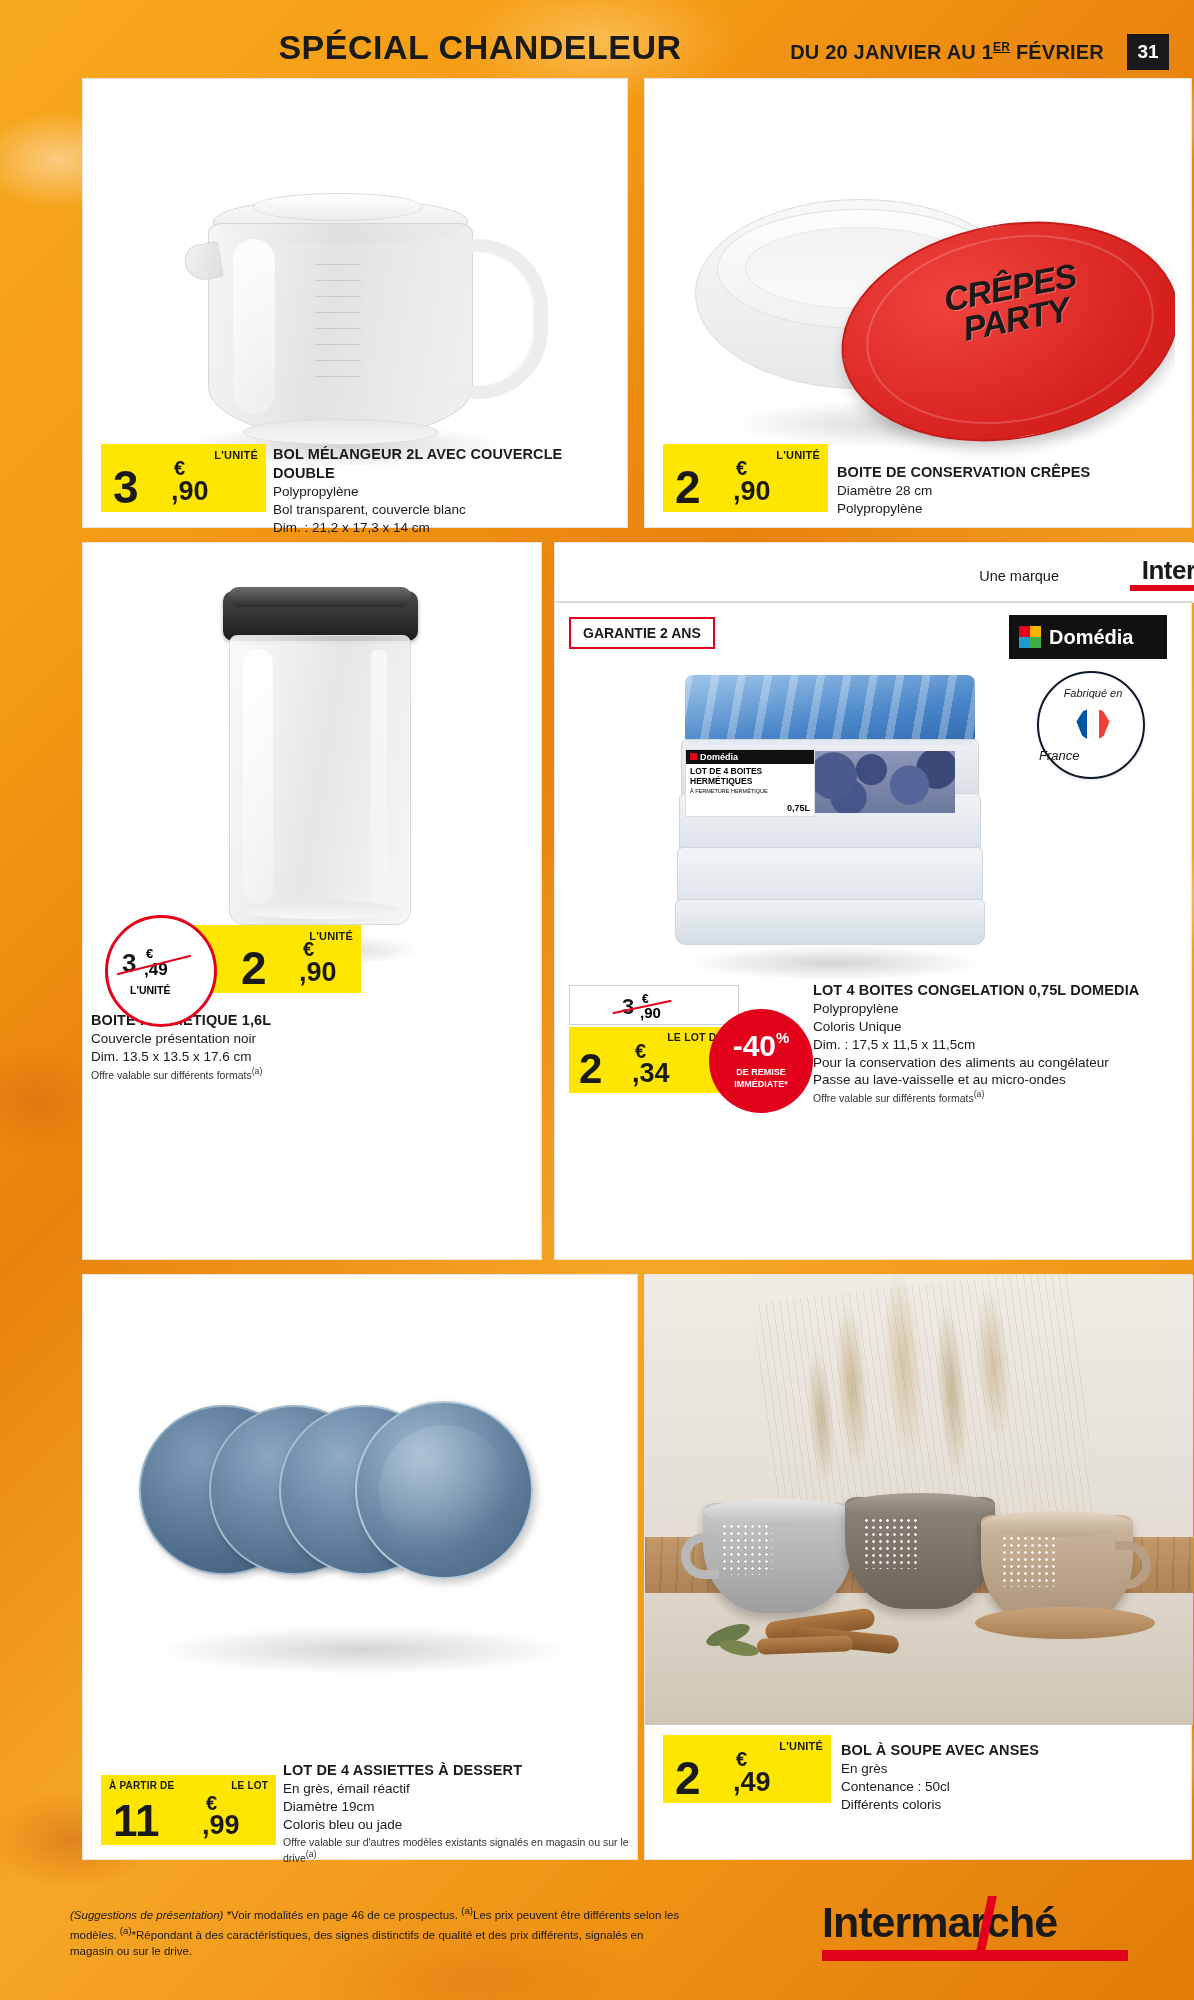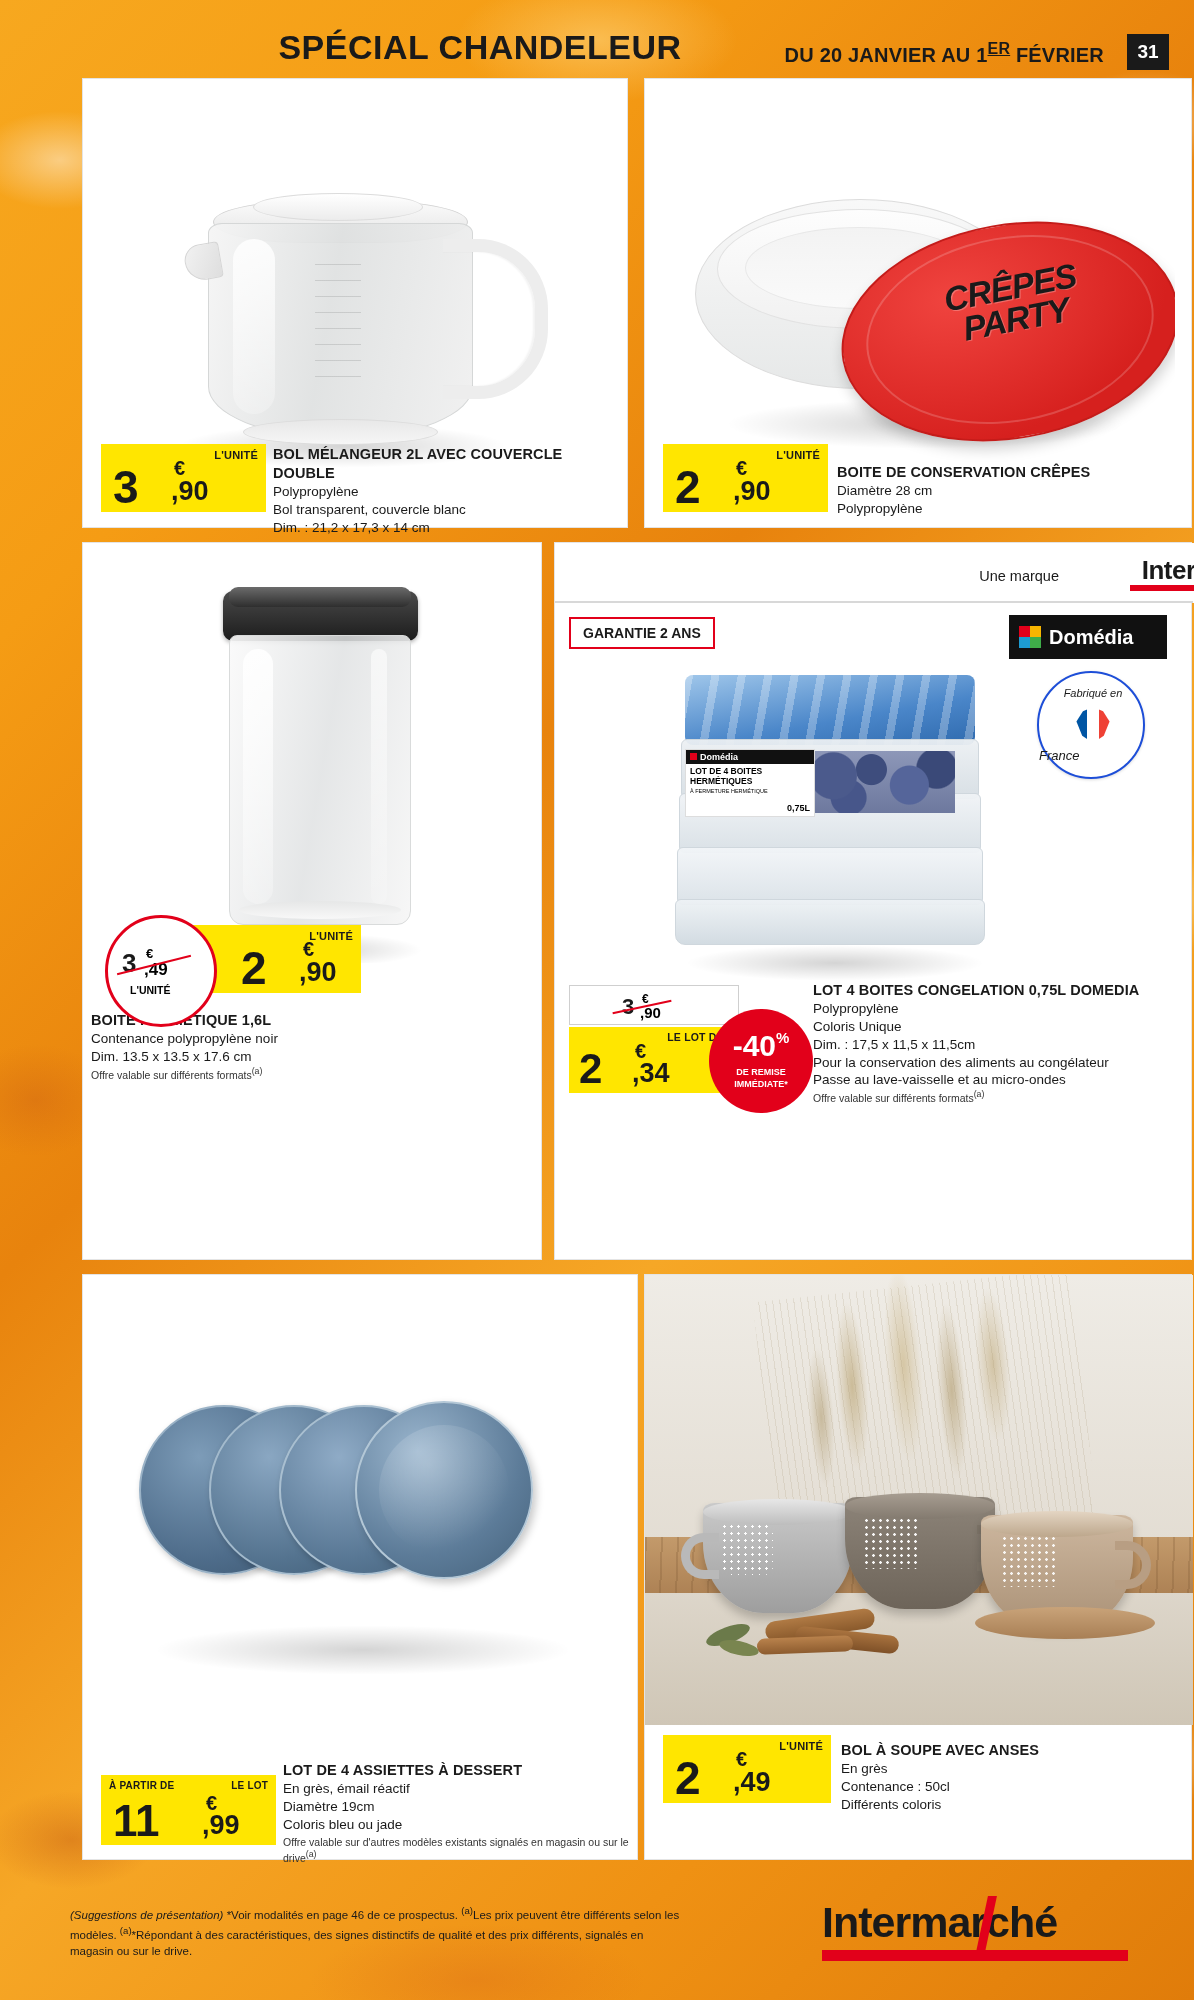--- a/index.html
+++ b/index.html
@@ -39,21 +39,21 @@
     position: absolute; left: 0; width: 880px; top: 0;
     text-align: center;
     font-size: 34px; font-weight: bold; letter-spacing: .5px;
     color: #1a1a1a;
   }
   .hdr-dates {
     position: absolute; right: 130px; top: 12px;
     font-size: 20px; font-weight: bold; color: #1a1a1a;
     letter-spacing: .2px;
   }
-  .hdr-dates sup { font-size: 16px; text-decoration: underline; }
+  .hdr-dates sup { font-size: 12px; text-decoration: underline; }
   .page-num {
     position: absolute; right: 65px; top: 6px;
     width: 42px; height: 36px; background: #1a1a1a; color: #fff;
     font-size: 19px; font-weight: bold;
     display: flex; align-items: center; justify-content: center;
   }
 
   
   .card { position: absolute; background: #fff; border: 1px solid #e4e4e4; }
 
@@ -257,21 +257,21 @@
       <span class="price-cents" style="left:110px; bottom:34px;">
         <span class="euro">€</span>
       </span>
       <span class="price-cents" style="left:106px; bottom:7px;">
         <span class="dec">,90</span>
       </span>
     </div>
 
     <div class="desc" style="left:8px; top:468px; width:440px;">
       <div class="t">BOITE HERMETIQUE 1,6L</div>
-      <div>Contenance polypropylène noir</div>
+      <div>Couvercle présentation noir</div>
       <div>Dim. 13.5 x 13.5 x 17.6 cm</div>
       <div class="small-it">Offre valable sur différents formats<sup>(a)</sup></div>
     </div>
   </div>
 
   <div class="card" style="left:514px; top:542px; width:638px; height:718px;">
 
     <div style="position:absolute; left:0; top:0; width:750px; height:60px; background:#fff;text-decoration:underline;">
       <div style="position:absolute; right:246px; top:25px; font-size:14.5px; color:#1a1a1a;">Une marque</div>
       <div class="im-logo" style="right:20px; top:12px; font-size:26px;">
@@ -290,21 +290,21 @@
     <div style="position:absolute; right:24px; top:72px; width:158px; height:44px; background:#111;
                 display:flex; align-items:center; padding-left:10px;">
       <span style="display:inline-block; width:22px; height:22px; margin-right:8px;
                    background:
                      linear-gradient(to right, #e2001a 50%, #f7b500 50%) top/100% 50% no-repeat,
                      linear-gradient(to right, #1d9bd1 50%, #3fae49 50%) bottom/100% 50% no-repeat;"></span>
       <span style="color:#fff; font-size:20px; font-weight:bold;">Domédia</span>
     </div>
 
     <div style="position:absolute; right:46px; top:128px; width:108px; height:108px; border-radius:50%;
-                background:#fff; border:2px solid #1d4ed8; box-shadow:0 1px 3px rgba(0,0,0,.15);">
+                background:#fff; border:2px solid #0f172a; box-shadow:0 1px 3px rgba(0,0,0,.15);">
       <div style="position:absolute; left:0; top:14px; width:108px; text-align:center; font-size:11px;
                   font-style:italic; color:#1a1a1a;">Fabriqué en</div>
       <div style="position:absolute; left:36px; top:34px; width:36px; height:36px;
                   background:linear-gradient(to right,#0055a4 33%,#fff 33% 66%,#ef4135 66%);
                   clip-path:polygon(50% 0,78% 12%,96% 40%,80% 80%,50% 100%,20% 80%,4% 40%,22% 12%);"></div>
       <div style="position:absolute; left:0; bottom:14px; width:108px; font-size:13px;
                   font-style:italic; color:#1a1a1a;">France</div>
     </div>
 
     <div class="imgwrap" style="left:70px; top:110px; width:420px; height:330px;">

